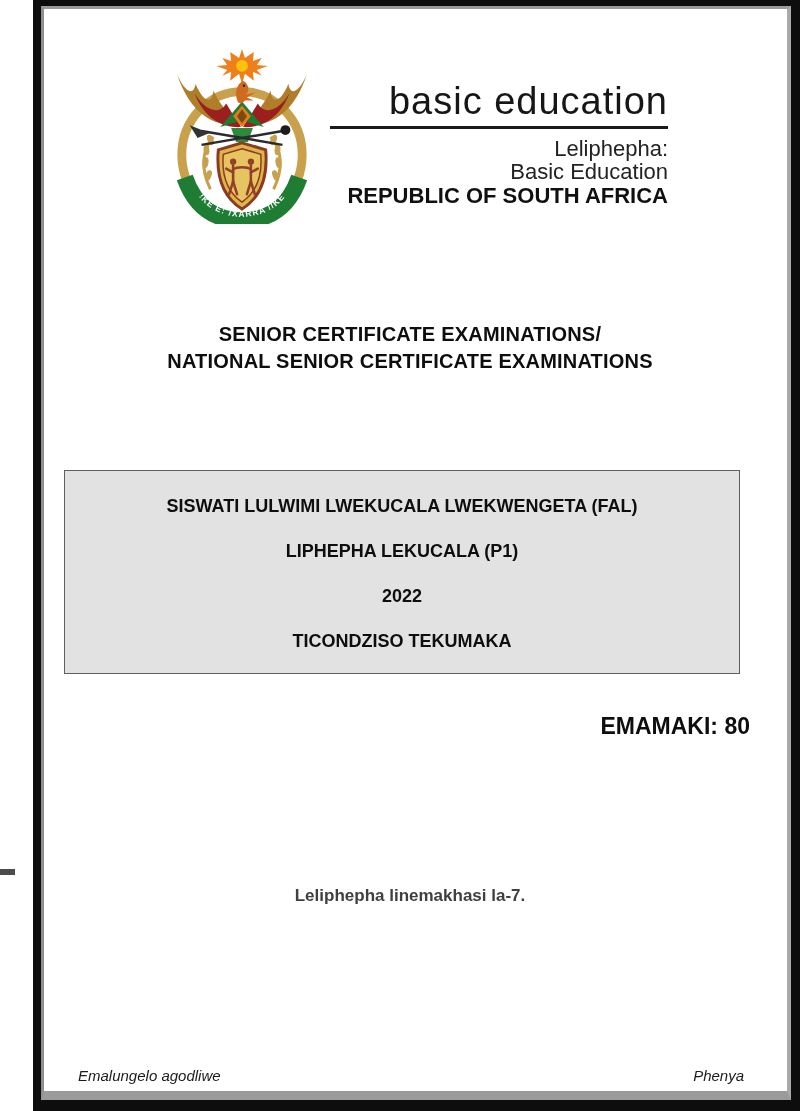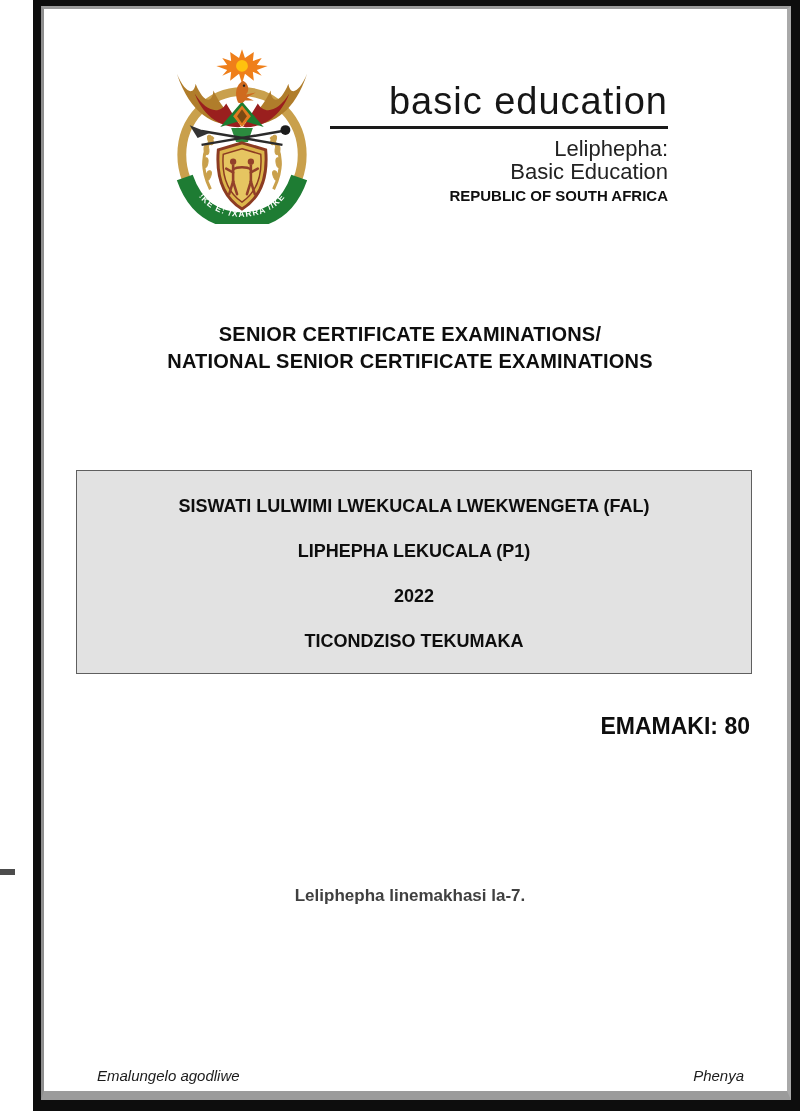--- a/index.html
+++ b/index.html
@@ -20,41 +20,41 @@
     border-right:4px solid #a9a9a9; border-bottom:9px solid #9b9b9b;
   }
   .tick { position:absolute; left:0; top:869px; width:15px; height:6px; background:#4c4c4c; }
 
   
   .coat { position:absolute; left:168px; top:46px; width:148px; height:178px; }
   .brand { position:absolute; left:330px; top:82px;text-align:right; }
   .wordmark { font-size:38px; line-height:1; letter-spacing:1px; color:#161616; }
   .rule { width:338px; height:3px; background:#1a1a1a; margin-top:6px; margin-bottom:8px; }
   .dept { font-size:22px; line-height:23px; color:#222; }
-  .country { font-size:15px; line-height:25px; font-weight:bold; color:#101010; }
+  .country { font-size:22px; line-height:25px; font-weight:bold; color:#101010; }
 
   
   .exam-title {
     position:absolute; left:20px; right:0; top:321px; text-align:center;
     font-weight:bold; font-size:20px; line-height:27px; color:#0e0e0e; letter-spacing:0.2px;
   }
   .paper-box {
-    position:absolute; left:76px; top:470px; width:676px; height:204px;
+    position:absolute; left:64px; top:470px; width:676px; height:204px;
     background:#e2e2e2; border:1px solid #5f5f5f; box-sizing:border-box; text-align:center;
   }
   .box-line { font-weight:bold; font-size:18px; line-height:20px; margin-top:25px; color:#0e0e0e; }
   .marks { position:absolute; right:50px; top:713px; font-weight:bold; font-size:23px; color:#0e0e0e; }
   .pages-note {
     position:absolute; left:20px; right:0; top:886px; text-align:center;
     font-weight:bold; font-size:17px; color:#404040;
   }
   .footer {
     position:absolute; left:78px; right:56px; top:1067px;
     display:flex; justify-content:space-between;
-    font-style:italic; font-size:15px; color:#1b1b1b;margin-left:19px;
+    font-style:italic; font-size:15px; color:#1b1b1b;
   }
 </style>
 </head>
 <body>
 
 <div class="canvas">
 
   <div class="bar bar-left"></div>
   <div class="bar bar-top"></div>
   <div class="bar bar-right"></div>

